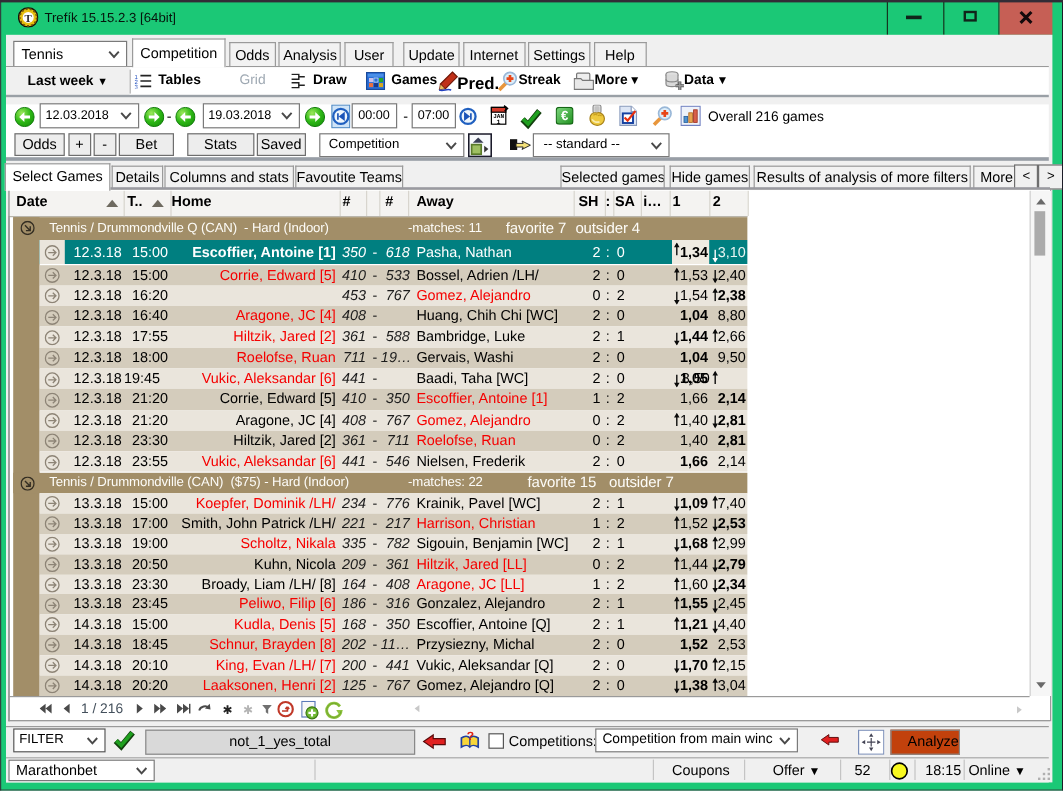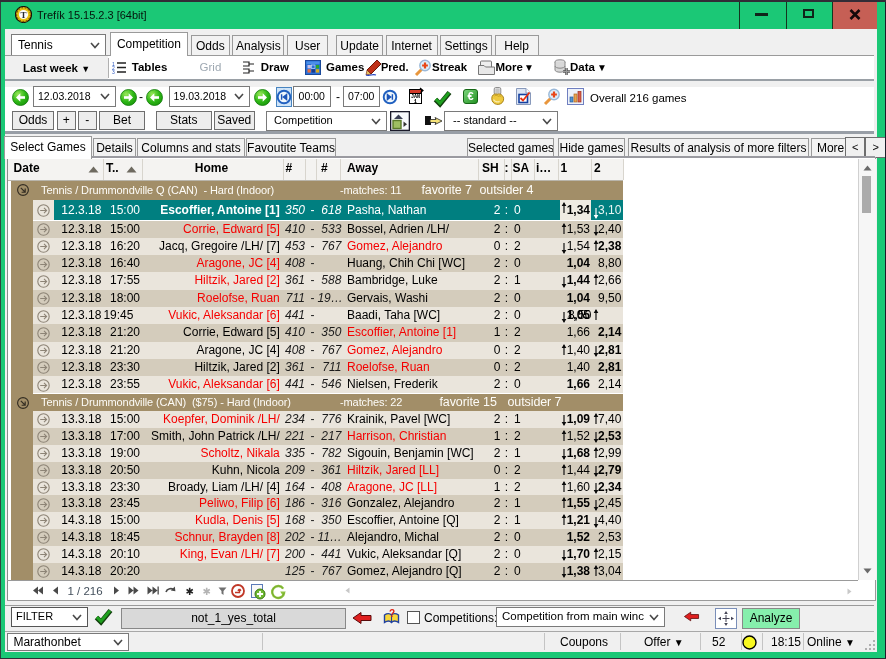--- a/index.html
+++ b/index.html
@@ -68,21 +68,21 @@
       <rect x="2.5" y="9.2" width="3.4" height="3.4" fill="#e87040"></rect>
       <rect x="6.6" y="9.2" width="3.4" height="3.4" fill="#1a3a8a"></rect>
       <rect x="10.8" y="9.2" width="3.4" height="3.4" fill="#d8a820"></rect>
     </svg>
     <span style="position:absolute;left:326px;top:61px;font-size:11.5px;font-weight:bold">Games</span>
     <svg style="position:absolute;left:363px;top:59px" width="19" height="18" viewBox="0 0 19 18">
       <path d="M14 1 L18 5 L8 15 L4 11 Z" fill="#c03018" stroke="#701808"></path>
       <path d="M4 11 L8 15 L3 16 Z" fill="#e8c060" stroke="#701808" stroke-width="0.6"></path>
       <path d="M3 16 C7 17.5 9 14.5 13 16" stroke="#2040c0" stroke-width="1.2" fill="none"></path>
     </svg>
-    <span style="position:absolute;left:381px;top:61px;font-size:11px;font-weight:bold">Pred.</span>
+    <span style="position:absolute;left:381px;top:61px;font-size:14px;font-weight:bold">Pred.</span>
     <svg style="position:absolute;left:414px;top:59px" width="18" height="18" viewBox="0 0 18 18">
       <line x1="2" y1="16" x2="8" y2="10" stroke="#e8963c" stroke-width="3"></line>
       <circle cx="11" cy="6.5" r="5.2" fill="#ddeefa" stroke="#9ab8d8" stroke-width="1.4"></circle>
       <path d="M11 3.6 V9.4 M8.1 6.5 H13.9" stroke="#e84618" stroke-width="2.2"></path>
     </svg>
     <span style="position:absolute;left:432px;top:61px;font-size:11.5px;font-weight:bold">Streak</span>
     <svg style="position:absolute;left:478px;top:60px" width="17" height="15" viewBox="0 0 17 15">
       <rect x="2.5" y="1" width="11" height="9" fill="#eee" stroke="#777" rx="1"></rect>
       <path d="M0.5 5.5 H6 L7.5 7 H16.5 V14.5 H0.5 Z" fill="#e8e8e8" stroke="#777"></path>
     </svg>
@@ -274,21 +274,21 @@
       <div style="position:absolute;left:584.0px;top:0;width:1px;height:100%;background:#d8d5ce"></div>
       <div style="position:absolute;left:615.6px;top:0;width:1px;height:100%;background:#d8d5ce"></div>
       <span class="c" style="left:6.6px;top:2px">Date</span>
       <svg width="11" height="7" viewBox="0 0 11 7" style="position:absolute;top:7px;left:81px">
         <path d="M5.5 0.5 L10.5 6.5 L0.5 6.5 Z" fill="#6e6a60"></path>
       </svg>
       <span class="c" style="left:99px;top:2px">T..</span>
       <svg width="11" height="7" viewBox="0 0 11 7" style="position:absolute;top:7px;left:119px">
         <path d="M5.5 0.5 L10.5 6.5 L0.5 6.5 Z" fill="#6e6a60"></path>
       </svg>
-      <span class="c" style="left:136px;width:137px;top:2px;text-align:center">Home</span>
+      <span class="c" style="left:136px;width:137px;top:2px;text-align:left">Home</span>
       <span class="c" style="left:278.5px;top:2px">#</span>
       <span class="c" style="left:314px;top:2px">#</span>
       <span class="c" style="left:340px;top:2px">Away</span>
       <span class="c" style="left:475px;top:2px">SH</span>
       <span class="c" style="left:497.5px;top:2px">:</span>
       <span class="c" style="left:505.5px;top:2px">SA</span>
       <span class="c" style="left:529px;top:2px">i…</span>
       <span class="c" style="left:553.5px;top:2px">1</span>
       <span class="c" style="left:587px;top:2px">2</span>
     </div>
@@ -361,21 +361,20 @@
           </svg>
           <span class="c" style="left:562px;width:26px;text-align:right;color:#000">2,40</span>
         </div>
         <div class="drow" style="top:237.80px;height:17.30px;line-height:17.30px;background:#eae5dc">
           <svg class="ci" style="left:3.6px;top:2.5px" width="13" height="13" viewBox="0 0 13 13">
             <circle cx="6.5" cy="6.5" r="5.7" fill="none" stroke="#8d8476" stroke-width="1.1"></circle>
             <path d="M3.2 6.5 H9.3 M7 3.9 L9.6 6.5 L7 9.1" fill="none" stroke="#8d8476" stroke-width="1.1"></path>
           </svg>
           <span class="c" style="left:10px;width:58px;text-align:right;color:#000">12.3.18</span>
           <span class="c" style="left:70px;width:36.6px;text-align:right;color:#000">16:20</span>
-          <span class="c" style="left:100px;width:146.4px;text-align:right;color:#000">Jacq, Gregoire /LH/ [7]</span>
           <span class="c it" style="left:248px;width:23.6px;text-align:right;color:#1c1c1c">453</span>
           <span class="c" style="left:274px;width:10px;text-align:center;color:#1c1c1c">-</span>
           <span class="c it" style="left:284px;width:24px;text-align:right;color:#1c1c1c">767</span>
           <span class="c" style="left:313.6px;width:138px;color:#f50000">Gomez, Alejandro</span>
           <span class="c" style="left:450px;width:17px;text-align:right;color:#000">0</span>
           <span class="c" style="left:469.6px;width:7px;text-align:center;color:#000">:</span>
           <span class="c" style="left:480.6px;width:12px;color:#000">2</span>
           <svg style="position:absolute;left:527.3px;bottom:1.6px" width="6" height="11" viewBox="0 0 6 11">
             <path d="M3 0 V9.8" stroke="#0a0a0a" stroke-width="1.15" fill="none"></path>
             <path d="M3 11 L5.3 7 H0.7 Z" fill="#0a0a0a"></path>
@@ -669,21 +668,21 @@
           </svg>
           <span class="c" style="left:562px;width:26px;text-align:right;font-weight:bold;color:#000">2,79</span>
         </div>
         <div class="drow" style="top:478.54px;height:16.86px;line-height:16.86px;background:#eae5dc">
           <svg class="ci" style="left:3.6px;top:2.2px" width="13" height="13" viewBox="0 0 13 13">
             <circle cx="6.5" cy="6.5" r="5.7" fill="none" stroke="#8d8476" stroke-width="1.1"></circle>
             <path d="M3.2 6.5 H9.3 M7 3.9 L9.6 6.5 L7 9.1" fill="none" stroke="#8d8476" stroke-width="1.1"></path>
           </svg>
           <span class="c" style="left:10px;width:58px;text-align:right;color:#000">13.3.18</span>
           <span class="c" style="left:70px;width:36.6px;text-align:right;color:#000">23:30</span>
-          <span class="c" style="left:100px;width:146.4px;text-align:right;color:#000">Broady, Liam /LH/ [4]</span>
+          <span class="c" style="left:100px;width:146.4px;text-align:right;color:#000">Broady, Liam /LH/ [8]</span>
           <span class="c it" style="left:248px;width:23.6px;text-align:right;color:#1c1c1c">164</span>
           <span class="c" style="left:274px;width:10px;text-align:center;color:#1c1c1c">-</span>
           <span class="c it" style="left:284px;width:24px;text-align:right;color:#1c1c1c">408</span>
           <span class="c" style="left:313.6px;width:138px;color:#f50000">Aragone, JC [LL]</span>
           <span class="c" style="left:450px;width:17px;text-align:right;color:#000">1</span>
           <span class="c" style="left:469.6px;width:7px;text-align:center;color:#000">:</span>
           <span class="c" style="left:480.6px;width:12px;color:#000">2</span>
           <svg style="position:absolute;left:527.3px;top:2px" width="6" height="11" viewBox="0 0 6 11">
             <path d="M3 1.2 V11" stroke="#0a0a0a" stroke-width="1.15" fill="none"></path>
             <path d="M3 0 L5.3 4 H0.7 Z" fill="#0a0a0a"></path>
@@ -751,21 +750,21 @@
           <svg class="ci" style="left:3.6px;top:2.2px" width="13" height="13" viewBox="0 0 13 13">
             <circle cx="6.5" cy="6.5" r="5.7" fill="none" stroke="#8d8476" stroke-width="1.1"></circle>
             <path d="M3.2 6.5 H9.3 M7 3.9 L9.6 6.5 L7 9.1" fill="none" stroke="#8d8476" stroke-width="1.1"></path>
           </svg>
           <span class="c" style="left:10px;width:58px;text-align:right;color:#000">14.3.18</span>
           <span class="c" style="left:70px;width:36.6px;text-align:right;color:#000">18:45</span>
           <span class="c" style="left:100px;width:146.4px;text-align:right;color:#f50000">Schnur, Brayden [8]</span>
           <span class="c it" style="left:248px;width:23.6px;text-align:right;color:#1c1c1c">202</span>
           <span class="c" style="left:274px;width:10px;text-align:center;color:#1c1c1c">-</span>
           <span class="c it" style="left:284px;width:24px;text-align:right;color:#1c1c1c">11…</span>
-          <span class="c" style="left:313.6px;width:138px;color:#000">Alejandro, Michal</span>
+          <span class="c" style="left:313.6px;width:138px;color:#000">Przysiezny, Michal</span>
           <span class="c" style="left:450px;width:17px;text-align:right;color:#000">2</span>
           <span class="c" style="left:469.6px;width:7px;text-align:center;color:#000">:</span>
           <span class="c" style="left:480.6px;width:12px;color:#000">0</span>
           <span class="c" style="left:531px;width:25.6px;text-align:right;font-weight:bold;color:#000">1,52</span>
           <span class="c" style="left:562px;width:26px;text-align:right;color:#000">2,53</span>
         </div>
         <div class="drow" style="top:545.98px;height:16.86px;line-height:16.86px;background:#eae5dc">
           <svg class="ci" style="left:3.6px;top:2.2px" width="13" height="13" viewBox="0 0 13 13">
             <circle cx="6.5" cy="6.5" r="5.7" fill="none" stroke="#8d8476" stroke-width="1.1"></circle>
             <path d="M3.2 6.5 H9.3 M7 3.9 L9.6 6.5 L7 9.1" fill="none" stroke="#8d8476" stroke-width="1.1"></path>
@@ -791,20 +790,21 @@
           </svg>
           <span class="c" style="left:562px;width:26px;text-align:right;color:#000">2,15</span>
         </div>
         <div class="drow" style="top:562.84px;height:16.86px;line-height:16.86px;background:#d4ccbc">
           <svg class="ci" style="left:3.6px;top:2.2px" width="13" height="13" viewBox="0 0 13 13">
             <circle cx="6.5" cy="6.5" r="5.7" fill="none" stroke="#8d8476" stroke-width="1.1"></circle>
             <path d="M3.2 6.5 H9.3 M7 3.9 L9.6 6.5 L7 9.1" fill="none" stroke="#8d8476" stroke-width="1.1"></path>
           </svg>
           <span class="c" style="left:10px;width:58px;text-align:right;color:#000">14.3.18</span>
           <span class="c" style="left:70px;width:36.6px;text-align:right;color:#000">20:20</span>
+          <span class="c" style="left:100px;width:146.4px;text-align:right;color:#f50000">Laaksonen, Henri [2]</span>
           <span class="c it" style="left:248px;width:23.6px;text-align:right;color:#1c1c1c">125</span>
           <span class="c" style="left:274px;width:10px;text-align:center;color:#1c1c1c">-</span>
           <span class="c it" style="left:284px;width:24px;text-align:right;color:#1c1c1c">767</span>
           <span class="c" style="left:313.6px;width:138px;color:#000">Gomez, Alejandro [Q]</span>
           <span class="c" style="left:450px;width:17px;text-align:right;color:#000">2</span>
           <span class="c" style="left:469.6px;width:7px;text-align:center;color:#000">:</span>
           <span class="c" style="left:480.6px;width:12px;color:#000">0</span>
           <svg style="position:absolute;left:527.3px;bottom:1.6px" width="6" height="11" viewBox="0 0 6 11">
             <path d="M3 0 V9.8" stroke="#0a0a0a" stroke-width="1.15" fill="none"></path>
             <path d="M3 11 L5.3 7 H0.7 Z" fill="#0a0a0a"></path>
@@ -903,21 +903,21 @@
       </svg>
     </div>
     <svg style="position:absolute;left:683px;top:611px" width="17" height="11" viewBox="0 0 20 14">
       <path d="M1 7 L9 1.5 V4.5 H19 V9.5 H9 V12.5 Z" fill="#e02020" stroke="#5a0a0a" stroke-width="1"></path>
     </svg>
     <svg style="position:absolute;left:714.5px;top:608px" width="22" height="21" viewBox="0 0 22 21">
       <rect x="0.5" y="0.5" width="21" height="20" fill="#fff" stroke="#7a8eb8"></rect>
       <path d="M11 3 L12.8 6 H9.2 Z M11 18 L9.2 15 H12.8 Z M3 10.5 L6 8.7 V12.3 Z M19 10.5 L16 8.7 V12.3 Z" fill="#445"></path>
       <path d="M11 7 V14 M7.5 10.5 H14.5" stroke="#445" stroke-width="1"></path>
     </svg>
-    <div style="position:absolute;left:742.0px;top:607.5px;width:58.0px;height:21.5px;background:#86efac;border:1px solid #888;box-sizing:border-box;text-align:center;font-size:12px;font-weight:normal;line-height:19.5px;color:#000;white-space:nowrap">Analyze</div>
+    <div style="position:absolute;left:742.0px;top:607.5px;width:58.0px;height:21.5px;background:#c2410c;border:1px solid #888;box-sizing:border-box;text-align:right;font-size:12px;font-weight:normal;line-height:19.5px;color:#000;white-space:nowrap">Analyze</div>
     <div style="position:absolute;left:5px;top:631px;width:869px;height:21px;background:#f0f0f0;border-top:1px solid #a8a8a8;box-sizing:border-box"></div>
     <div style="position:absolute;left:7.4px;top:632.5px;width:122.0px;height:18.5px;background:#fff;border:1px solid #7a7a7a;box-sizing:border-box">
       <span style="position:absolute;left:5px;top:1.8px;font-size:12px;white-space:nowrap">Marathonbet</span>
       <svg style="position:absolute;right:5px;top:5.2px" width="10" height="7" viewBox="0 0 10 7">
         <path d="M1 1 L5 5.5 L9 1" stroke="#4a4a4a" stroke-width="1.6" fill="none"></path>
       </svg>
     </div>
     <div style="position:absolute;left:262px;top:633px;width:1px;height:17px;background:#c4c4c4"></div>
     <div style="position:absolute;left:544px;top:633px;width:1px;height:17px;background:#c4c4c4"></div>
     <div style="position:absolute;left:620px;top:633px;width:1px;height:17px;background:#c4c4c4"></div>

